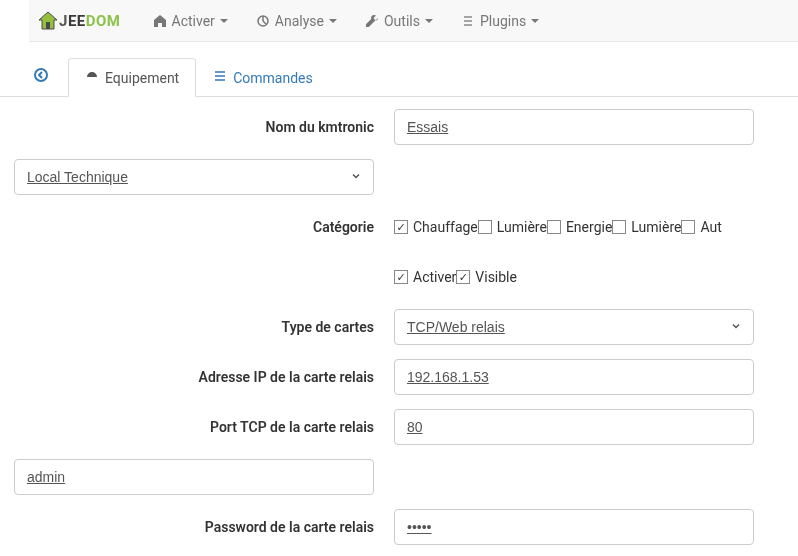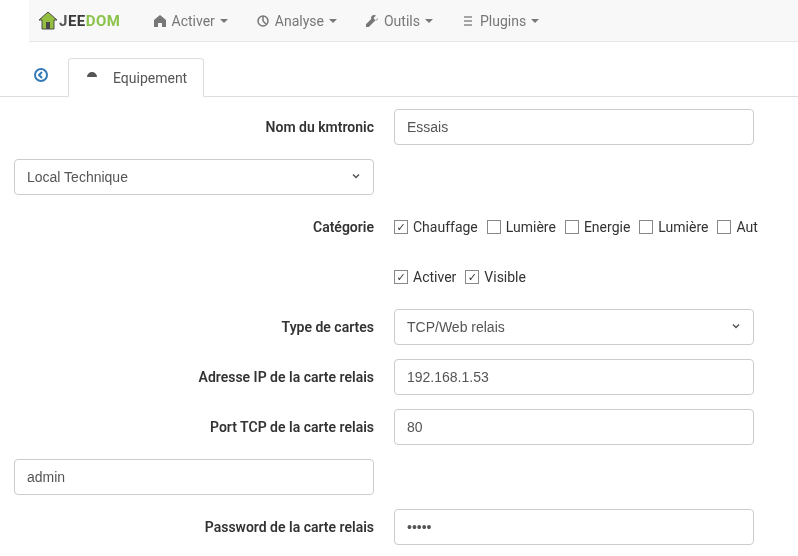--- a/index.html
+++ b/index.html
@@ -54,21 +54,21 @@
     border-bottom: 1px solid #ddd;
     padding: 14px 14px 0 14px;
     gap: 0;
   }
   .tab {
     padding: 10px 16px;
     cursor: pointer;
     color: #337ab7;
     display: flex;
     align-items: center;
-    gap: 14px;
+    gap: 6px;
     font-size: 14px;
     border: 1px solid transparent;
     margin-bottom: -1px;
     border-radius: 4px 4px 0 0;
   }
   .tab.active {
     background: #fff;
     border: 1px solid #ddd;
     border-bottom-color: #fff;
     color: #555;
@@ -99,20 +99,21 @@
   }
   .form-control {
     width: 360px;
     height: 36px;
     padding: 6px 12px;
     border: 1px solid #ccc;
     border-radius: 4px;
     font-size: 14px;
     color: #555;
     background: #fff;
+    text-decoration: underline;
   }
   .select-wrap {
     position: relative;
     width: 360px;
   }
   .select-wrap .form-control {
     width: 100%;
     padding-right: 44px;
     cursor: pointer;
     text-align: left;
@@ -120,21 +121,21 @@
   .select-caret {
     position: absolute;
     right: 12px;
     top: 50%;
     transform: translateY(-50%);
     pointer-events: none;
   }
   .checkbox-row {
     display: flex;
     align-items: center;
-    gap: 9px;
+    gap: 0;
     flex-wrap: nowrap;
     height: 36px;
   }
   .checkbox-lbl {
     display: flex;
     align-items: center;
     gap: 5px;
     cursor: pointer;
     font-size: 14px;
     color: #333;
@@ -223,20 +224,30 @@
         </svg>
     </span>
   </div>
   <div class="tab active">
     <span>
       <svg width="14" height="14" viewBox="0 0 14 14" fill="#555">
           <path d="M2 8a5 5 0 0 1 10 0H2zm5-3 2 3H5l2-3z"></path>
         </svg>
     </span>
     <span>Equipement</span>
+  </div>
+  <div class="tab">
+    <span>
+      <svg width="14" height="14" viewBox="0 0 14 14" fill="none" stroke="#337ab7" stroke-width="1.5">
+          <line x1="2" y1="3" x2="12" y2="3"></line>
+          <line x1="2" y1="7" x2="12" y2="7"></line>
+          <line x1="2" y1="11" x2="12" y2="11"></line>
+        </svg>
+    </span>
+    <span>Commandes</span>
   </div>
 </div>
 
 <div class="form-area">
 
   <div class="form-row">
     <label class="form-label">Nom du kmtronic</label>
     <div class="form-field">
       <input class="form-control" value="Essais" style="">
     </div>

